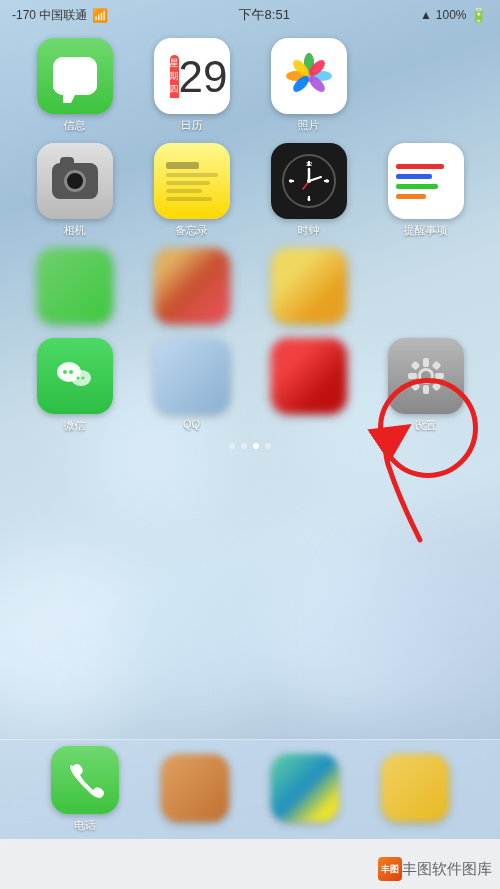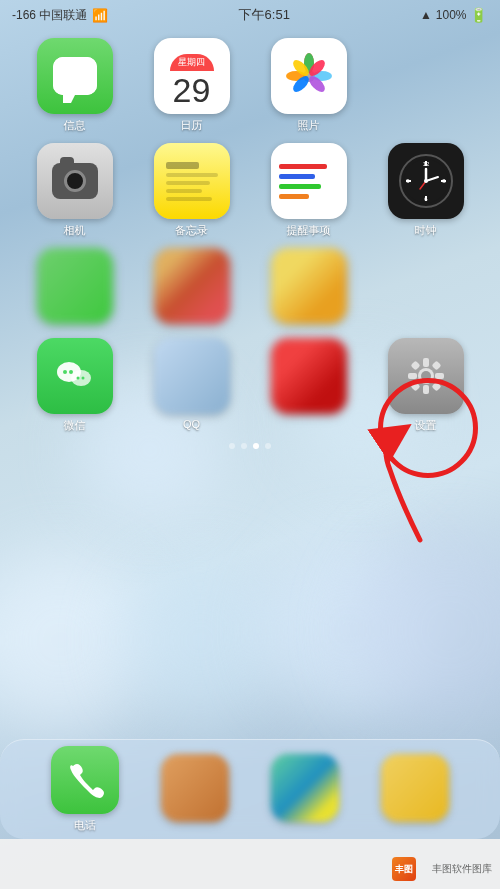--- a/index.html
+++ b/index.html
@@ -129,21 +129,21 @@
       width: 100%;
       background: #f94747;
       color: white;
       font-size: 9px;
       text-align: center;
       padding: 2px 0;
       border-radius: 17px 17px 0 0;
       font-weight: 500;
     }
     .cal-date {
-      font-size: 34px;
+      font-size: 44px;
       font-weight: 200;
       color: #333;
       text-align: center;
       line-height: 1;
       margin-top: 2px;
     }
 
     
     .icon-photos {
       background: white;
@@ -210,21 +210,20 @@
       bottom: 50px;
       left: 0; right: 0;
       height: 100px;
       background: rgba(200,220,240,0.6);
       backdrop-filter: blur(10px);
       border-top: 1px solid rgba(255,255,255,0.4);
       display: flex;
       align-items: center;
       justify-content: space-around;
       padding: 0 30px;
-      border-radius: 24px;
     }
 
     
     .annotation-circle {
       position: absolute;
       z-index: 20;
       width: 100px; height: 100px;
       border: 5px solid #e82020;
       border-radius: 50%;
       top: 378px;
@@ -243,31 +242,31 @@
       align-items: center;
       justify-flex-end;
       padding-right: 10px;
     }
     .watermark {
       position: absolute;
       right: 8px;
       bottom: 8px;
       display: flex;
       align-items: center;
-      gap: 16px;
+      gap: 0;
     }
     .watermark-logo {
       width: 24px; height: 24px;
       background: linear-gradient(135deg, #f08020, #e04010);
       border-radius: 4px;
       display: flex; align-items: center; justify-content: center;
       color: white; font-size: 9px; font-weight: bold;
     }
     .watermark-text {
-      font-size: 10px;
+      font-size: 15px;
       color: #666;
     }
 
     
     .reminders-lines {
       display: flex;
       flex-direction: column;
       gap: 5px;
       padding: 8px;
       width: 100%;
@@ -343,43 +342,43 @@
 <div class="bg"></div>
 <div class="bubble bubble1"></div>
 <div class="bubble bubble2"></div>
 <div class="bubble bubble3"></div>
 <div class="bubble bubble4"></div>
 <div class="bubble bubble5"></div>
 <div class="bubble bubble6"></div>
 
 <div class="status-bar">
   <div class="status-left">
-    <span>-166 中国联通</span>
+    <span>-170 中国联通</span>
     <span style="font-size:13px;">📶</span>
   </div>
-  <div class="status-center">下午6:51</div>
+  <div class="status-center">下午8:51</div>
   <div class="status-right">
     <span>▲</span>
     <span>100%</span>
     <span style="font-size:14px;">🔋</span>
   </div>
 </div>
 
 <div class="home-screen">
   <div class="app-grid">
 
     <div class="app-item">
       <div class="app-icon icon-messages">
         <div class="speech-bubble"></div>
       </div>
       <span class="app-label">信息</span>
     </div>
 
     <div class="app-item">
-      <div class="app-icon icon-calendar" style="flex-direction:column; justify-content:flex-start; padding:16px;">
+      <div class="app-icon icon-calendar" style="flex-direction:row; justify-content:flex-start; padding:16px;">
         <div class="cal-header">星期四</div>
         <div class="cal-date">29</div>
       </div>
       <span class="app-label">日历</span>
     </div>
 
     <div class="app-item">
       <div class="app-icon icon-photos">
         <svg width="56" height="56" viewBox="0 0 56 56">
           <circle cx="28" cy="28" r="6" fill="#aaa"></circle>
@@ -418,56 +417,56 @@
           <div style="height:4px;background:rgba(0,0,0,0.15);border-radius:2px;"></div>
           <div style="height:4px;background:rgba(0,0,0,0.15);border-radius:2px;width:85%;"></div>
           <div style="height:4px;background:rgba(0,0,0,0.15);border-radius:2px;width:70%;"></div>
           <div style="height:4px;background:rgba(0,0,0,0.15);border-radius:2px;width:90%;"></div>
         </div>
       </div>
       <span class="app-label">备忘录</span>
     </div>
 
     <div class="app-item">
+      <div class="app-icon icon-clock">
+        <svg width="60" height="60" viewBox="0 0 60 60">
+          <circle cx="30" cy="30" r="26" fill="#1a1a1a" stroke="#555" stroke-width="2"></circle>
+          <circle cx="30" cy="30" r="22" fill="#1a1a1a"></circle>
+
+          <line x1="30" y1="10" x2="30" y2="15" stroke="white" stroke-width="2"></line>
+          <line x1="30" y1="45" x2="30" y2="50" stroke="white" stroke-width="2"></line>
+          <line x1="10" y1="30" x2="15" y2="30" stroke="white" stroke-width="2"></line>
+          <line x1="45" y1="30" x2="50" y2="30" stroke="white" stroke-width="2"></line>
+
+          <line x1="30" y1="30" x2="30" y2="18" stroke="white" stroke-width="2.5" stroke-linecap="round"></line>
+
+          <line x1="30" y1="30" x2="42" y2="26" stroke="white" stroke-width="2" stroke-linecap="round"></line>
+
+          <line x1="30" y1="30" x2="24" y2="38" stroke="#e83030" stroke-width="1.5" stroke-linecap="round"></line>
+          <circle cx="30" cy="30" r="2" fill="white"></circle>
+
+          <text x="30" y="15" fill="white" font-size="6" text-anchor="middle">12</text>
+          <text x="48" y="32" fill="white" font-size="6" text-anchor="middle">3</text>
+          <text x="30" y="50" fill="white" font-size="6" text-anchor="middle">6</text>
+          <text x="12" y="32" fill="white" font-size="6" text-anchor="middle">9</text>
+        </svg>
+      </div>
+      <span class="app-label">时钟</span>
+    </div>
+
+    <div class="app-item">
       <div class="app-icon icon-reminders">
         <div class="reminders-lines">
           <div class="rem-line red"></div>
           <div class="rem-line blue"></div>
           <div class="rem-line green"></div>
           <div class="rem-line orange"></div>
         </div>
       </div>
       <span class="app-label">提醒事项</span>
-    </div>
-
-    <div class="app-item">
-      <div class="app-icon icon-clock">
-        <svg width="60" height="60" viewBox="0 0 60 60">
-          <circle cx="30" cy="30" r="26" fill="#1a1a1a" stroke="#555" stroke-width="2"></circle>
-          <circle cx="30" cy="30" r="22" fill="#1a1a1a"></circle>
-
-          <line x1="30" y1="10" x2="30" y2="15" stroke="white" stroke-width="2"></line>
-          <line x1="30" y1="45" x2="30" y2="50" stroke="white" stroke-width="2"></line>
-          <line x1="10" y1="30" x2="15" y2="30" stroke="white" stroke-width="2"></line>
-          <line x1="45" y1="30" x2="50" y2="30" stroke="white" stroke-width="2"></line>
-
-          <line x1="30" y1="30" x2="30" y2="18" stroke="white" stroke-width="2.5" stroke-linecap="round"></line>
-
-          <line x1="30" y1="30" x2="42" y2="26" stroke="white" stroke-width="2" stroke-linecap="round"></line>
-
-          <line x1="30" y1="30" x2="24" y2="38" stroke="#e83030" stroke-width="1.5" stroke-linecap="round"></line>
-          <circle cx="30" cy="30" r="2" fill="white"></circle>
-
-          <text x="30" y="15" fill="white" font-size="6" text-anchor="middle">12</text>
-          <text x="48" y="32" fill="white" font-size="6" text-anchor="middle">3</text>
-          <text x="30" y="50" fill="white" font-size="6" text-anchor="middle">6</text>
-          <text x="12" y="32" fill="white" font-size="6" text-anchor="middle">9</text>
-        </svg>
-      </div>
-      <span class="app-label">时钟</span>
     </div>
   </div>
 
   <div class="app-grid">
 
 
     <div class="app-item">
       <div class="app-icon" style="background: linear-gradient(135deg, #6fcf6f, #3dc83d); filter: blur(4px);"></div>
       <span class="app-label"></span>
     </div>

